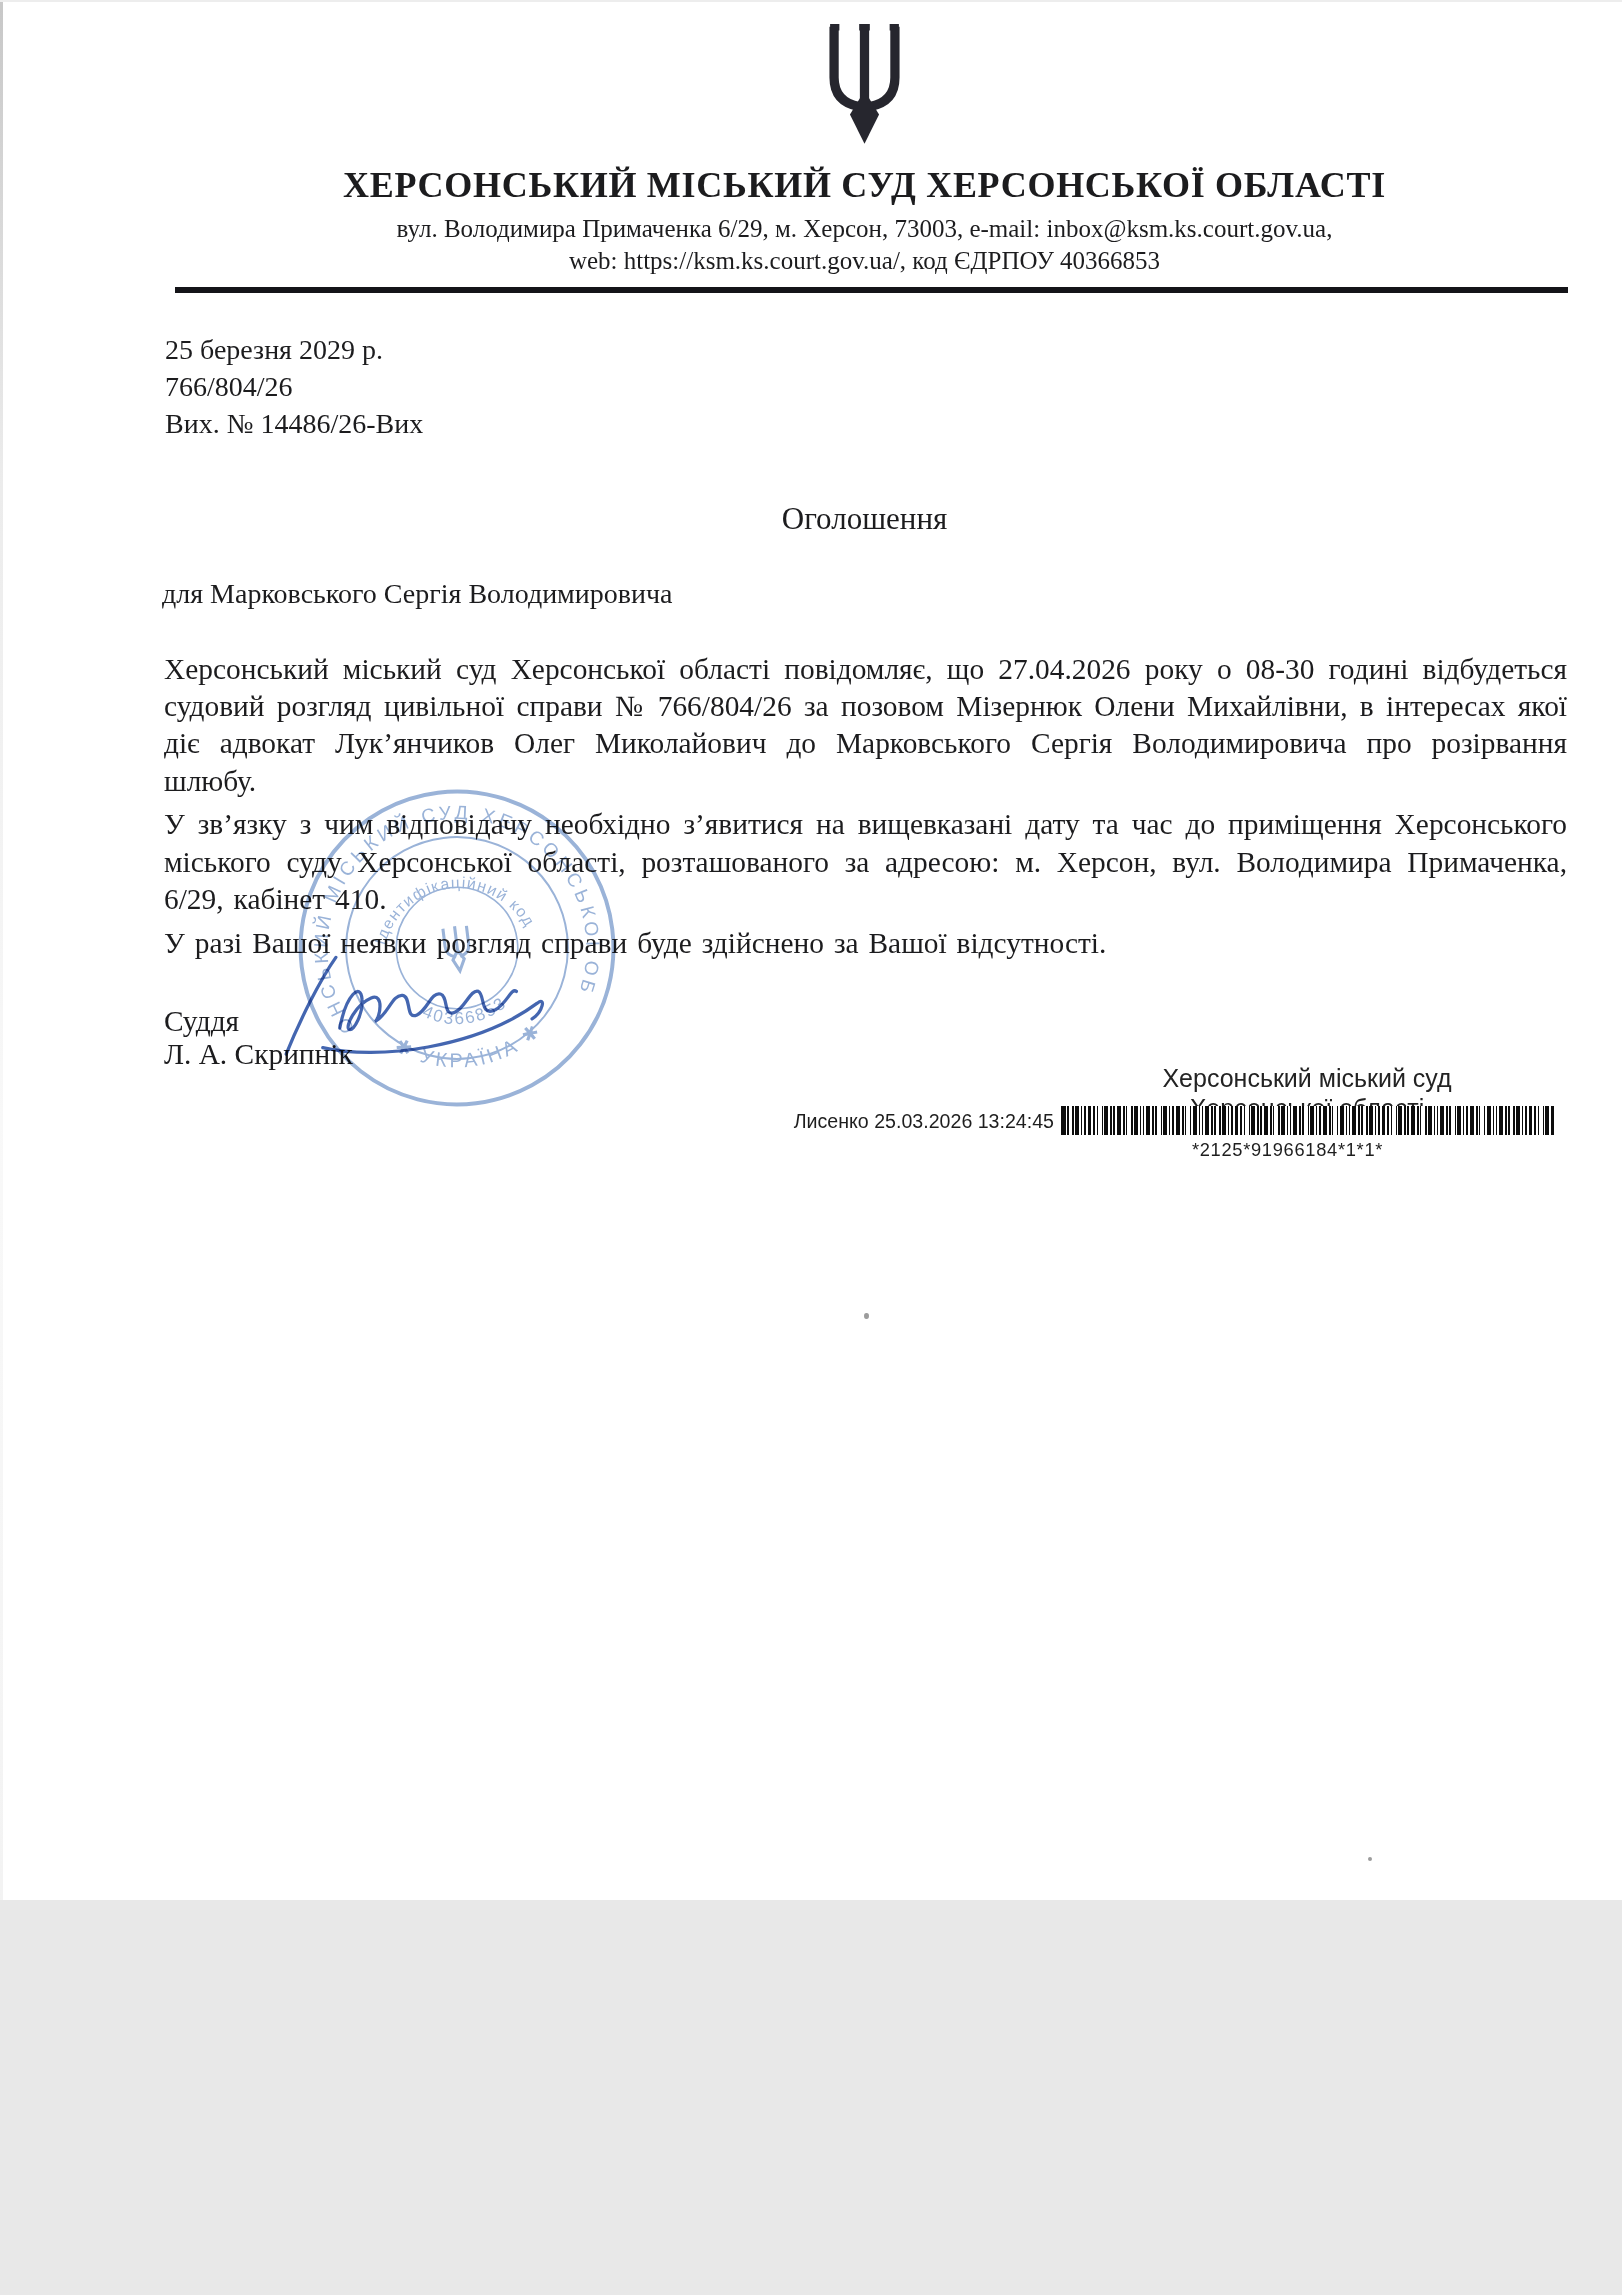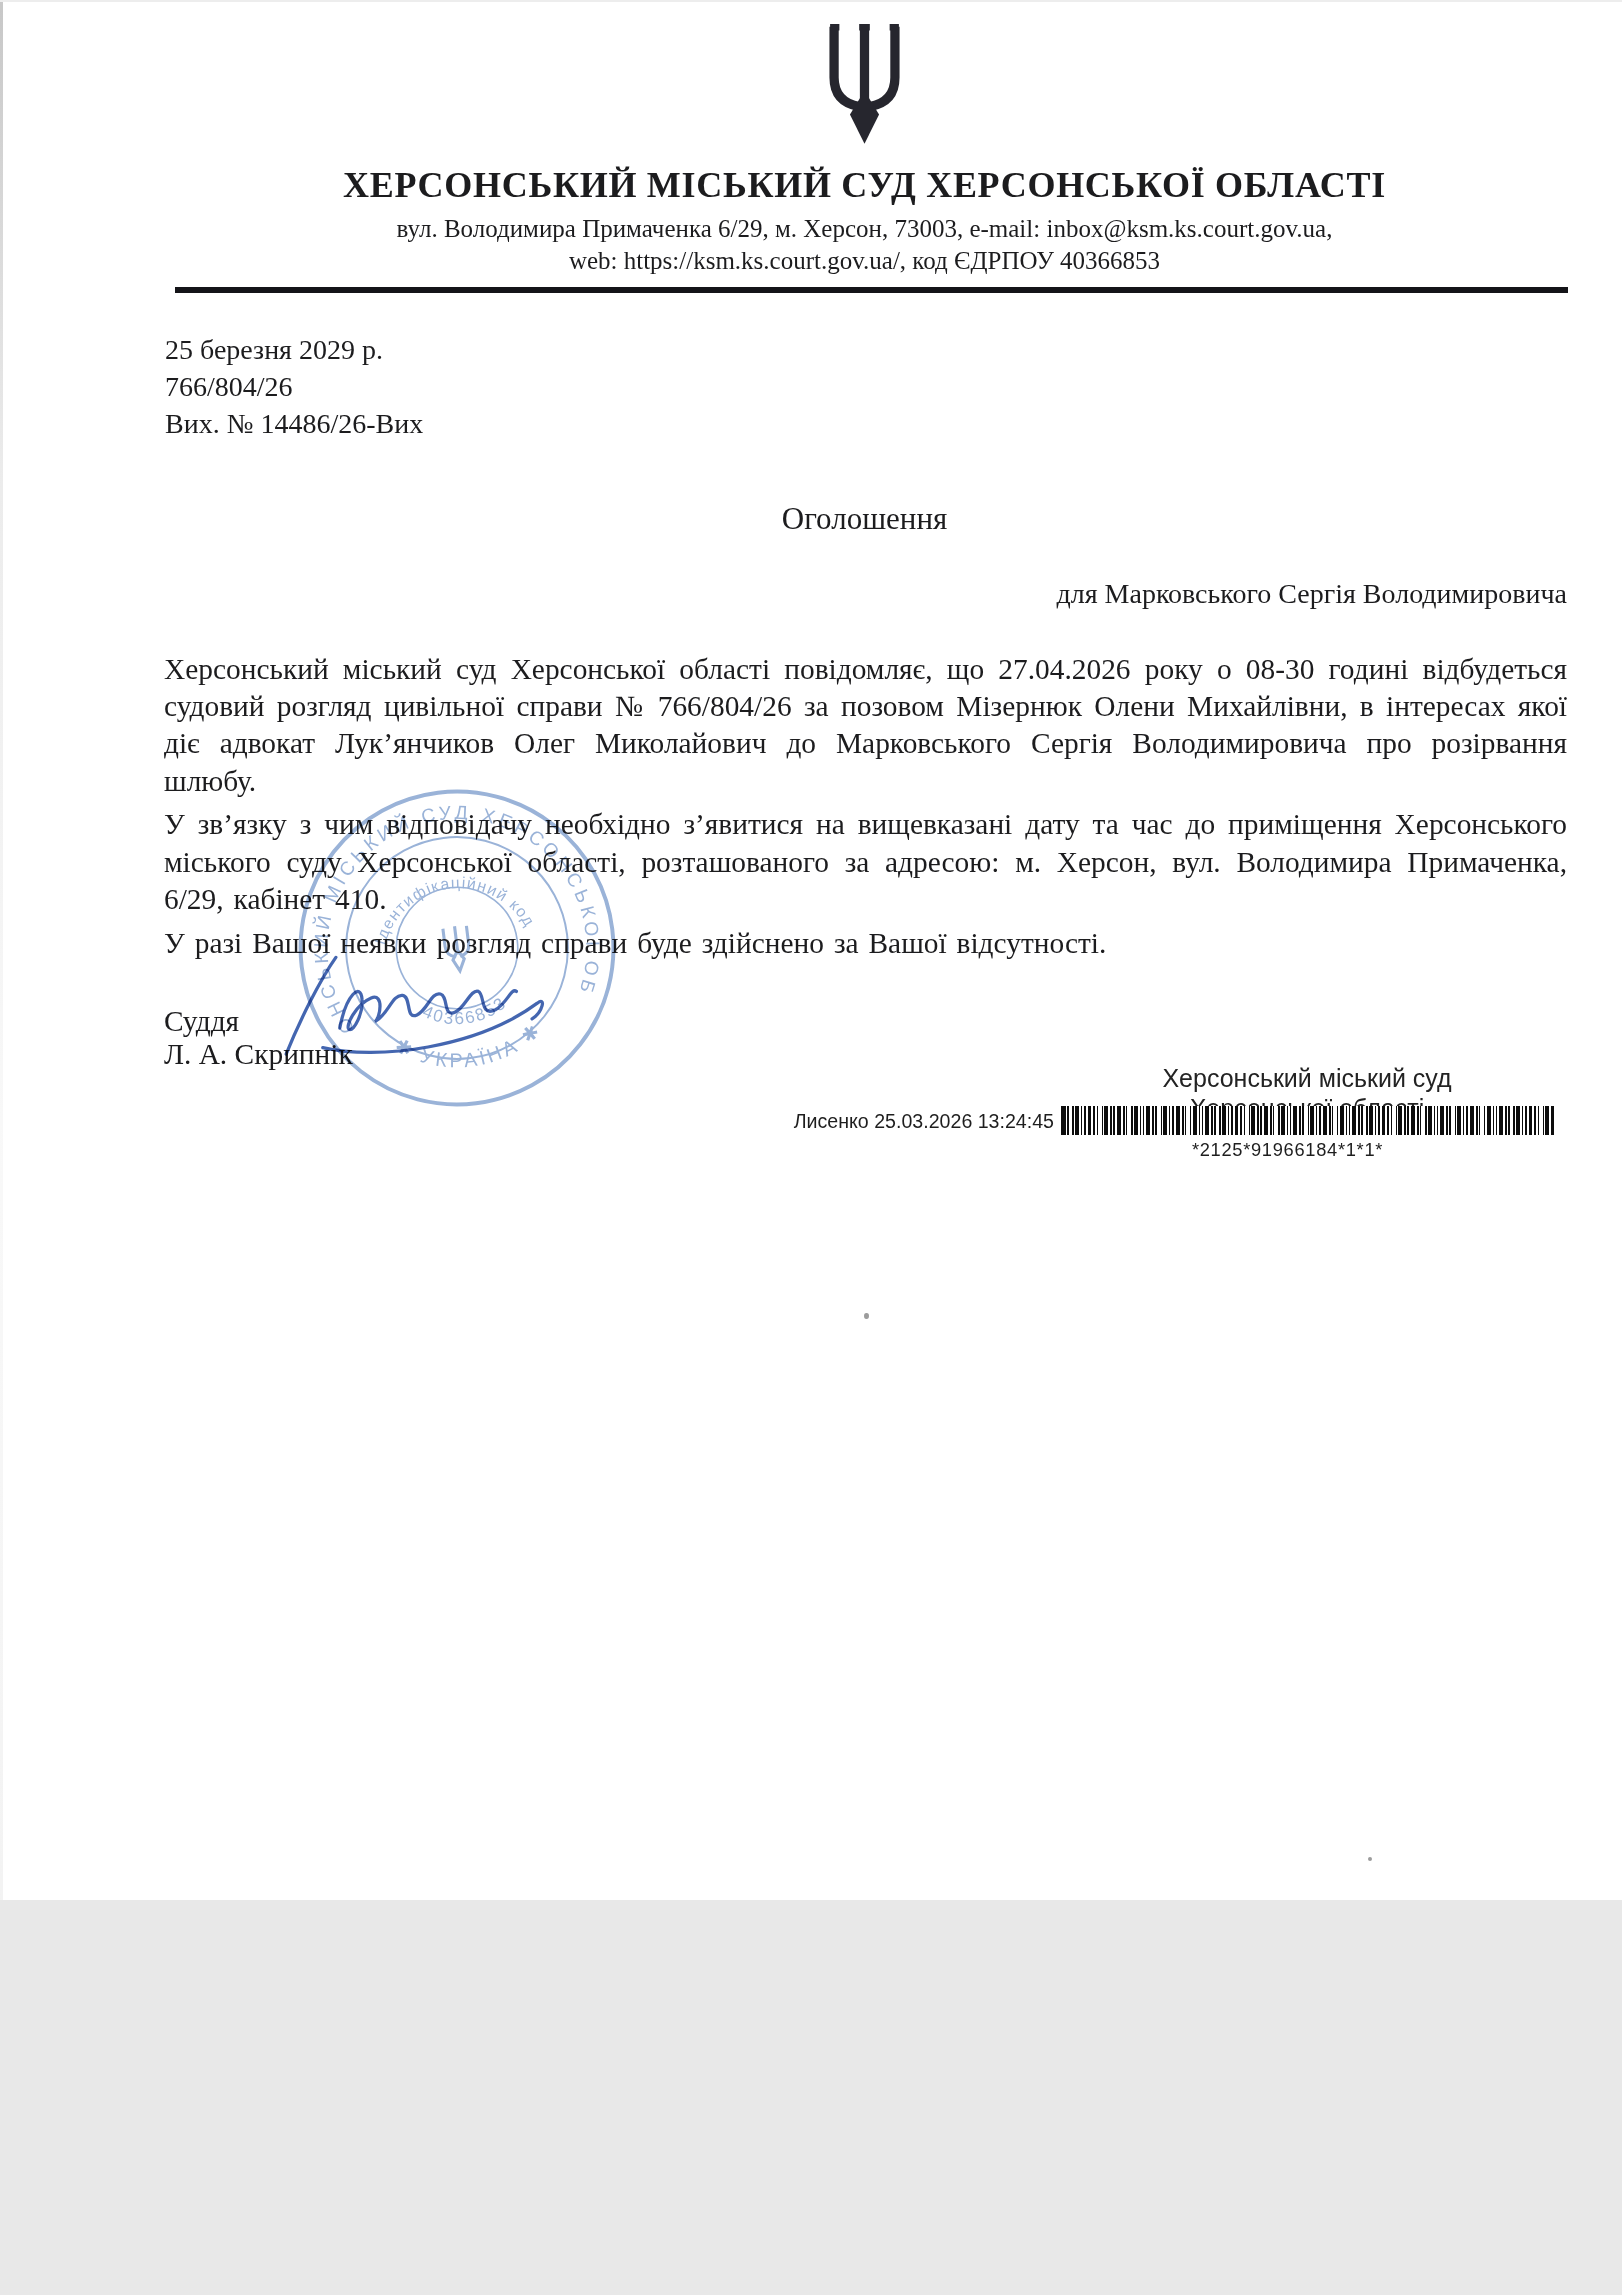--- a/index.html
+++ b/index.html
@@ -16,21 +16,21 @@
   .edge-top{position:absolute;left:0;top:0;width:100%;height:2px;background:#ededed;}
 
   .header{margin:22px 56px 0 162px;text-align:center;}
   .emblem{width:93px;height:127px;display:inline-block;}
   .header-title{margin-top:13px;font-size:36px;font-weight:bold;letter-spacing:0.7px;}
   .header-address{margin-top:6.5px;font-size:25px;line-height:1.28;}
   .divider{margin:10.5px 55px 0 175px;height:5.9px;background:#141418;}
 
   .meta{margin:38px 56px 0 165px;font-size:28px;line-height:1.33;}
   .doc-title{margin:58px 56px 0 162px;text-align:center;font-size:31px;}
-  .addressee{margin:41px 56px 12px 162px;text-align:right;font-size:28px;}
+  .addressee{margin:41px 56px 12px 162px;text-align:left;font-size:28px;}
 
   .body-text{margin:41px 56px 0 164px;font-size:29.4px;line-height:1.27;
     text-align:justify;word-spacing:2.6px;}
   .body-text p{margin:0 0 6.5px 0;}
 
   .sign-row{display:flex;justify-content:space-between;align-items:baseline;
     margin:43px 92px 0 164px;font-size:29.4px;flex-direction:column;}
 
   .stamp{position:absolute;left:292px;top:783px;width:330px;height:330px;
     opacity:.52;mix-blend-mode:multiply;transform:rotate(-7deg);}

